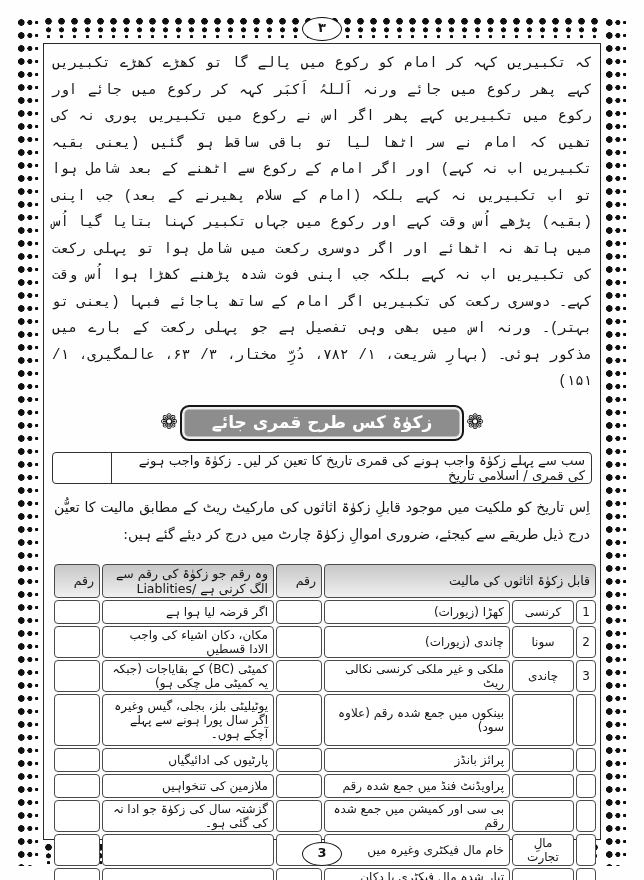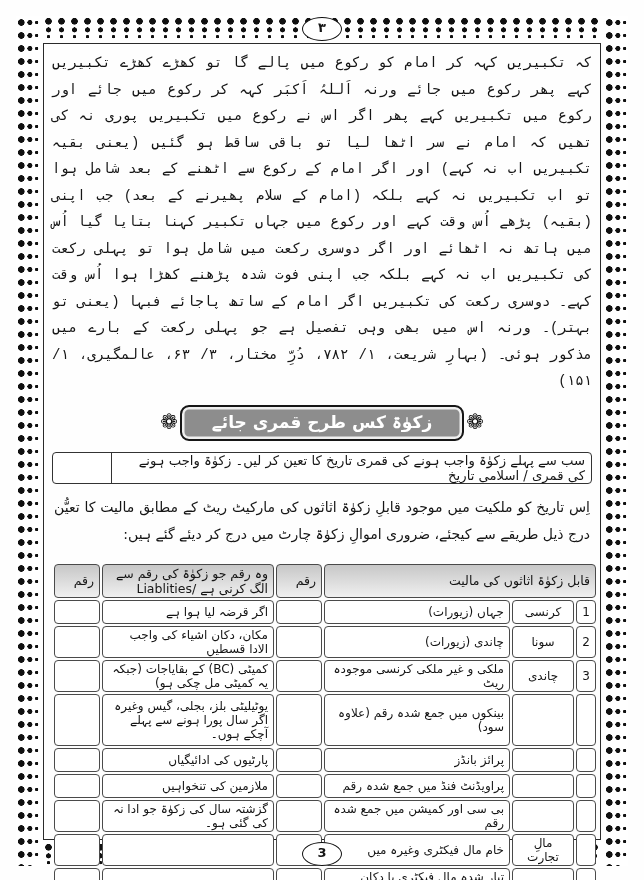--- a/index.html
+++ b/index.html
@@ -128,37 +128,37 @@
       <tbody>
           <tr>
         <th colspan="3">قابل زکوٰۃ اثاثوں کی مالیت</th>
         <th>رقم</th>
         <th>وہ رقم جو زکوٰۃ کی رقم سے الگ کرنی ہے /Liablities</th>
         <th>رقم</th>
       </tr>
       <tr>
         <td class="c-num">1</td>
         <td class="c-cat">کرنسی</td>
-        <td class="c-asset">جہاں (زیورات)</td>
+        <td class="c-asset">کھڑا (زیورات)</td>
         <td class="c-amt"></td>
         <td class="c-liab">اگر قرضہ لیا ہوا ہے</td>
         <td class="c-amt"></td>
       </tr>
       <tr>
         <td class="c-num">2</td>
         <td class="c-cat">سونا</td>
         <td class="c-asset">چاندی (زیورات)</td>
         <td class="c-amt"></td>
         <td class="c-liab">مکان، دکان اشیاء کی واجب الادا قسطیں</td>
         <td class="c-amt"></td>
       </tr>
       <tr>
         <td class="c-num">3</td>
         <td class="c-cat">چاندی</td>
-        <td class="c-asset">ملکی و غیر ملکی کرنسی موجودہ ریٹ</td>
+        <td class="c-asset">ملکی و غیر ملکی کرنسی نکالی ریٹ</td>
         <td class="c-amt"></td>
         <td class="c-liab">کمیٹی (BC) کے بقایاجات (جبکہ یہ کمیٹی مل چکی ہو)</td>
         <td class="c-amt"></td>
       </tr>
       <tr class="tall">
         <td class="c-num"></td>
         <td class="c-cat"></td>
         <td class="c-asset">بینکوں میں جمع شدہ رقم (علاوہ سود)</td>
         <td class="c-amt"></td>
         <td class="c-liab">یوٹیلیٹی بلز، بجلی، گیس وغیرہ اگر سال پورا ہونے سے پہلے آچکے ہوں۔</td>

